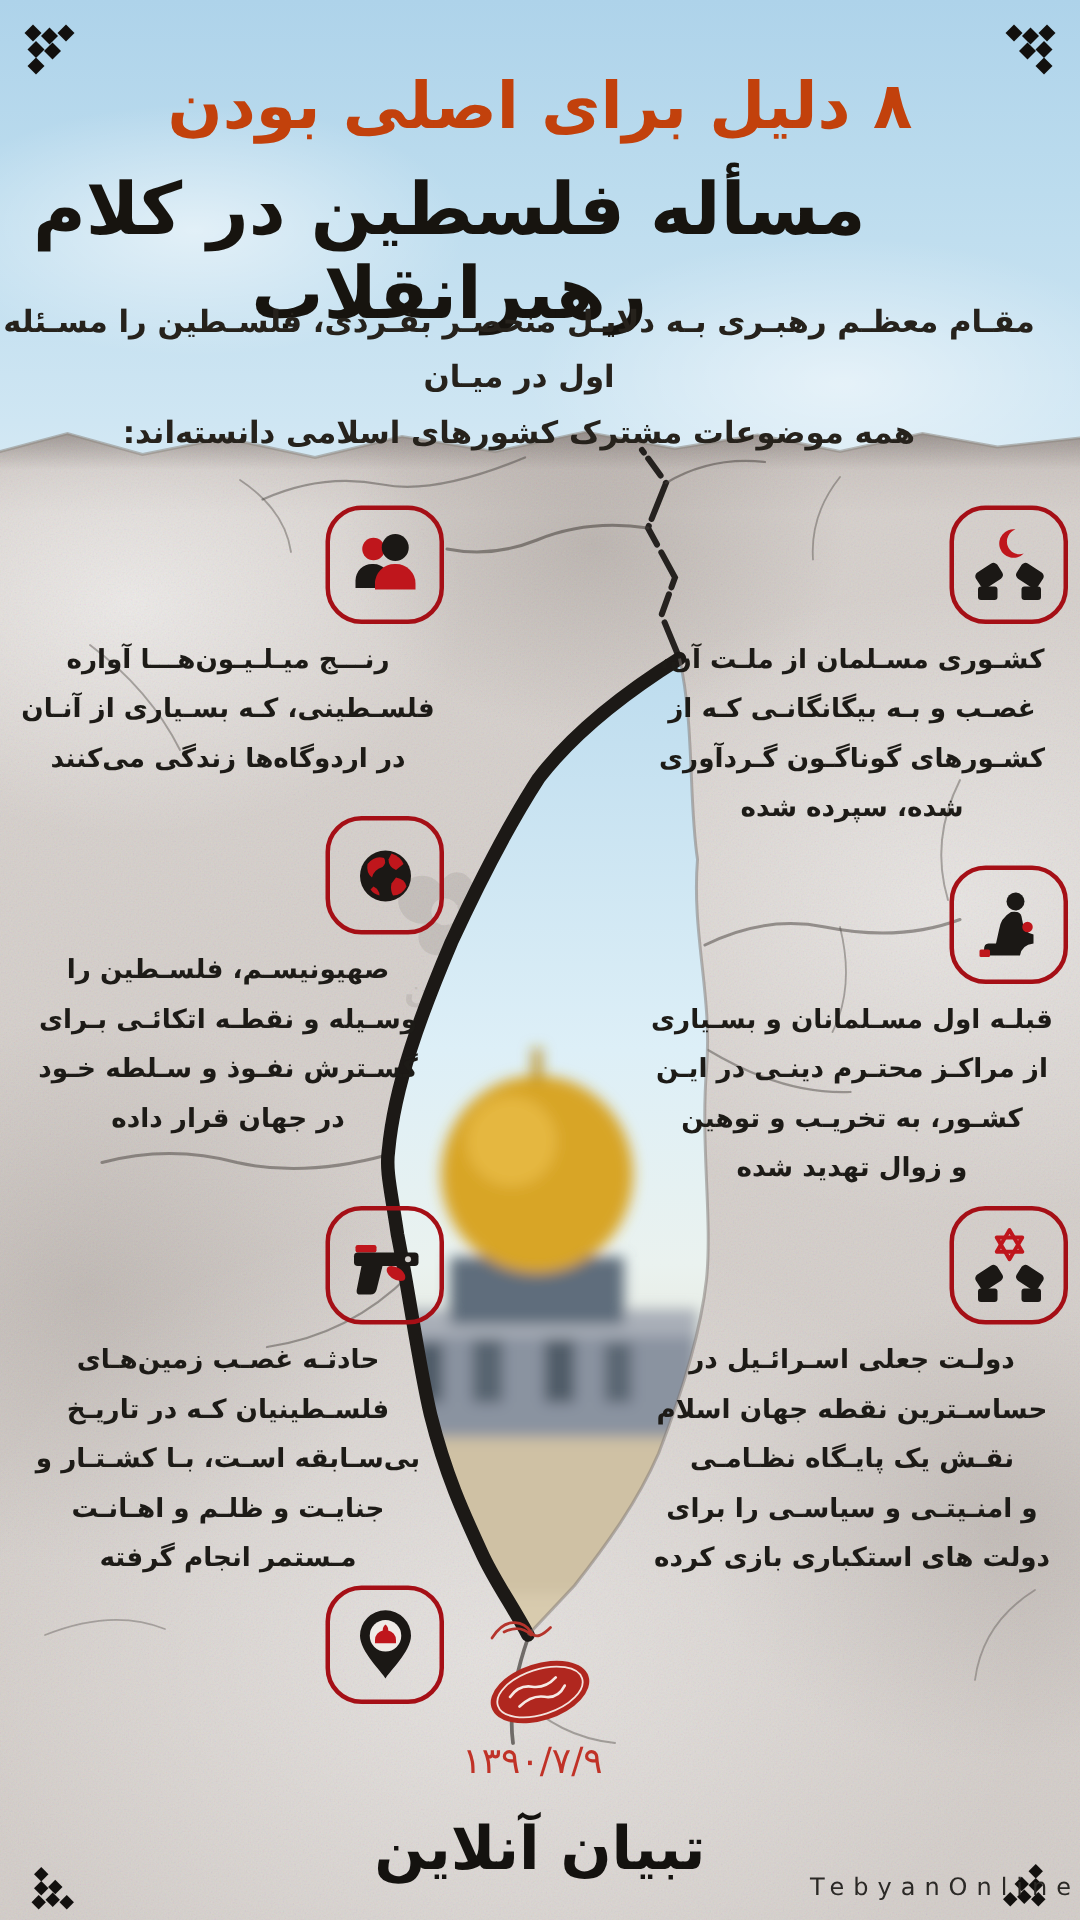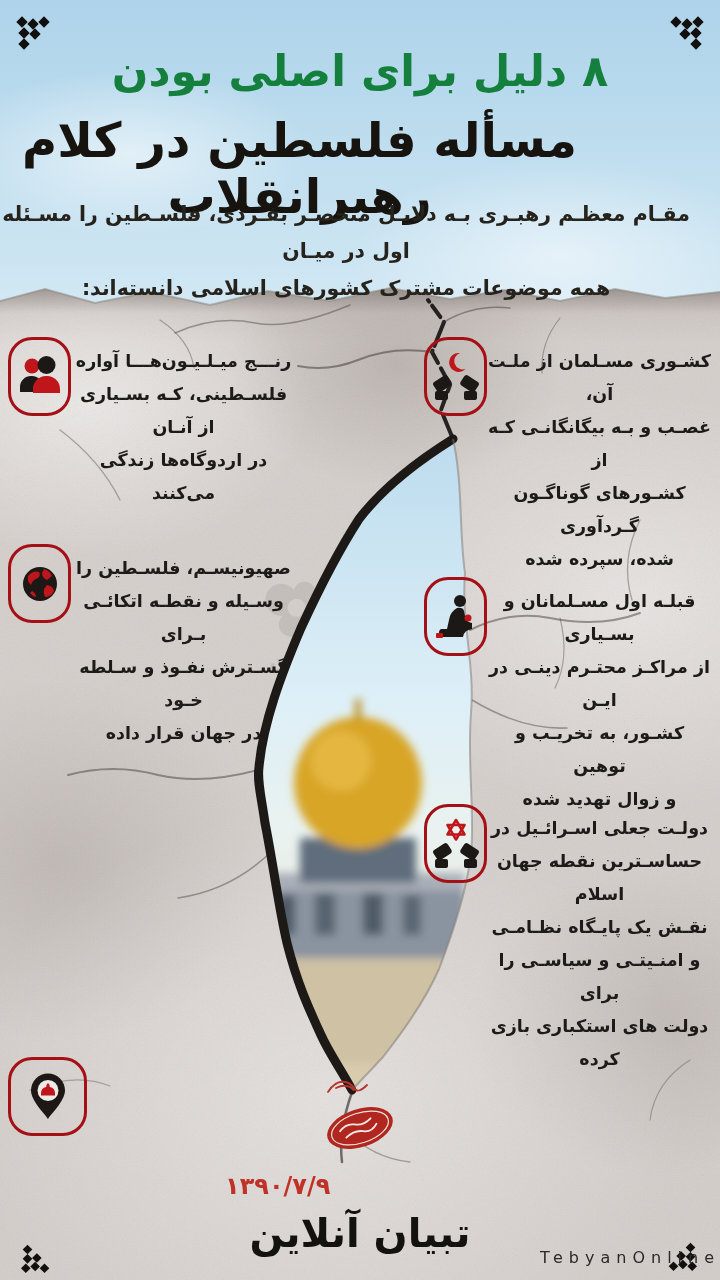--- a/index.html
+++ b/index.html
@@ -22,39 +22,39 @@
       radial-gradient(ellipse 520px 420px at 45% 82%, rgba(255,255,255,.4), transparent 70%),
       radial-gradient(ellipse 300px 260px at 8% 58%, rgba(118,108,102,.22), transparent 70%),
       radial-gradient(ellipse 280px 220px at 92% 74%, rgba(118,108,102,.2), transparent 70%),
       radial-gradient(ellipse 240px 180px at 55% 8%, rgba(118,108,102,.28), transparent 70%),
       linear-gradient(180deg,#c4bcb8 0%, #d6d0cc 6%, #d3cdc9 100%);
     clip-path:polygon(0 18px,45px 6px,95px 20px,150px 9px,210px 22px,268px 8px,330px 18px,390px 5px,450px 16px,505px 7px,560px 18px,615px 6px,665px 15px,720px 9px,720px 997px,0 997px);
   }
   .grain{position:absolute;inset:0;opacity:.15;}
   
   .title-red{position:absolute;top:46px;left:0;width:720px;text-align:center;direction:rtl;
-    font-size:43px;font-weight:bold;color:#15803d;letter-spacing:-1px;}
+    font-size:43px;font-weight:bold;color:#c2410c;letter-spacing:-1px;}
   .title-black{position:absolute;top:112px;left:12px;width:575px;text-align:center;direction:rtl;
     font-size:48px;font-weight:bold;color:#17140f;letter-spacing:-1px;}
   .subtitle{position:absolute;top:196px;left:0;width:692px;text-align:center;direction:rtl;
     font-size:20.5px;font-weight:bold;color:#26221c;line-height:37px;white-space:pre-line;}
   
   .corner{position:absolute;width:40px;height:40px;fill:#12100e;}
   
-  .item{position:absolute;width:288px;display:flex;flex-direction:row;align-items:flex-start;}
+  .item{position:absolute;width:288px;display:flex;flex-direction:column;align-items:flex-end;}
   .item.left{left:8px;}
   .item.right{left:424px;}
   .icon-box{width:73px;height:73px;border:3.5px solid #a50f16;border-radius:24px;
     display:flex;align-items:center;justify-content:center;}
   .icon-box svg{width:52px;height:52px;}
   .item-text{margin-top:8px;direction:rtl;text-align:center;white-space:pre-line;
     font-size:17.5px;font-weight:bold;color:#1d1b17;line-height:33px;width:288px;}
   
-  .date{position:absolute;left:225px;top:1160px;width:260px;text-align:left;direction:rtl;
-    font-size:24px;font-weight:bold;color:#c03227;margin-top:12px;}
+  .date{position:absolute;left:225px;top:1160px;width:260px;text-align:center;direction:rtl;
+    font-size:24px;font-weight:normal;color:#c03227;}
   .logo-fa{position:absolute;left:0;top:1210px;width:720px;text-align:center;direction:rtl;
     font-size:40px;font-weight:bold;color:#14120f;}
   .logo-en{position:absolute;left:0;top:1248px;width:720px;text-align:right;
     font-size:16px;color:#2b2926;letter-spacing:6px;}
   .watermark{position:absolute;left:246px;top:568px;width:100px;height:140px;opacity:.13;}
   .map-hole{position:absolute;left:225px;top:423px;width:260px;height:690px;}
   .cracks{position:absolute;left:0;top:0;width:720px;height:1280px;pointer-events:none;}
   .stamp{position:absolute;left:298px;top:1070px;width:124px;height:92px;}
 </style>
 </head>
@@ -241,20 +241,36 @@
         <circle cx="38" cy="27" r="3.5" fill="#bf161c"></circle>
         <rect x="6" y="42" width="7" height="5" rx="1" fill="#bf161c"></rect>
       </svg>
     </div>
     <div class="item-text">قبلـه اول مسـلمانان و بسـیاری
 از مراکـز محتـرم دینـی در ایـن
 کشـور، به تخریـب و توهین
 و زوال تهدید شده</div>
   </div>
 
+  <div class="item left" style="top:804px;">
+    <div class="icon-box">
+      <svg viewBox="0 0 52 52">
+        <rect x="6" y="12" width="14" height="5" rx="1.5" fill="#bf161c"></rect>
+        <rect x="5" y="17" width="43" height="9" rx="2.5" fill="#1b1815"></rect>
+        <path fill="#1b1815" d="M10,26 h14 l-4,16 q-1,3 -4,3 h-7 q-3,0 -2,-4 Z"></path>
+        <path fill="#bf161c" d="M30,26 q7,1 9,6 q1,4 -3,4 q-7,-1 -9,-6 q-1,-4 3,-4 Z"></path>
+        <circle cx="41" cy="21.5" r="2" fill="#d2cdc9"></circle>
+      </svg>
+    </div>
+    <div class="item-text">حادثـه غصـب زمین‌هـای
+فلسـطینیان کـه در تاریـخ
+بی‌سـابقه اسـت، بـا کشـتـار و
+جنایـت و ظلـم و اهـانـت
+مـستمر انجام گرفته</div>
+  </div>
 
   <div class="item right" style="top:804px;">
     <div class="icon-box">
       <svg viewBox="0 0 52 52">
         <g stroke="#bf161c" stroke-width="2.6" fill="none" stroke-linejoin="round">
           <path d="M26,2 L34.5,16.5 L17.5,16.5 Z"></path>
           <path d="M26,21.5 L17.5,7 L34.5,7 Z"></path>
         </g>
         <g fill="#1b1815">
           <rect x="4" y="28" width="17" height="12" rx="3" transform="rotate(-33 12 34)"></rect>

